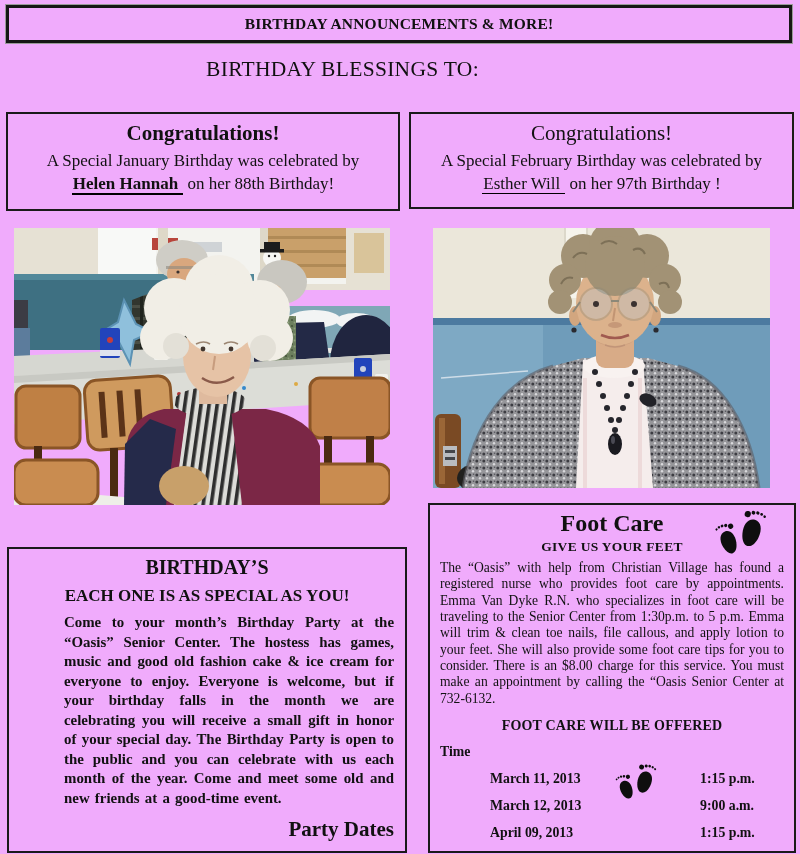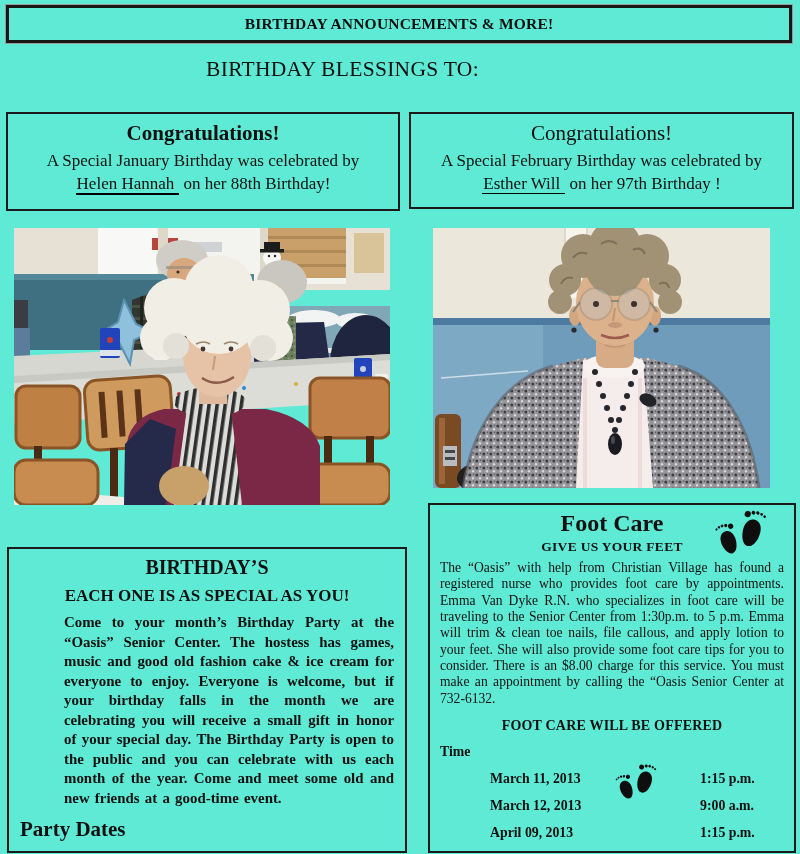--- a/index.html
+++ b/index.html
@@ -1,52 +1,52 @@
 <!DOCTYPE html>
 <html><head>
 <meta charset="utf-8">
 <style>
   html,body{margin:0;padding:0;background:#ffffff;}
-  .page{position:relative;width:800px;height:854px;background:#5eead4;overflow:hidden;
+  .page{position:relative;width:800px;height:854px;background:#f0abfc;overflow:hidden;
         font-family:"Liberation Serif", serif;color:#111;}
   *{box-sizing:border-box;}
 
   
   .banner{position:absolute;left:6px;top:5px;width:786px;height:38px;
           border:3px solid #161616;box-shadow:0 0 0 1px #9a9a9a;
           display:flex;align-items:center;justify-content:center;}
   .banner span{font-weight:bold;font-size:15.5px;letter-spacing:.2px;}
 
   .blessings{position:absolute;left:0;top:57px;width:685px;text-align:center;
              font-size:21.5px;letter-spacing:.3px;}
 
   
   .congrats{position:absolute;border:2px solid #1a1a1a;text-align:center;padding-top:7px;}
   .congrats.jan{left:6px;top:112px;width:394px;height:99px;}
   .congrats.feb{left:409px;top:112px;width:385px;height:97px;}
   .cg-head{font-size:21px;}
   .congrats.jan .cg-head{font-weight:bold;}
   .cg-body{font-size:17px;line-height:1.38;margin-top:3px;}
   .u-name{border-bottom:2px solid #000;padding:0 5px 0 1px;display:inline-block;line-height:1.05;}
-  .congrats.jan .u-name{font-weight:normal;}
+  .congrats.jan .u-name{font-weight:bold;}
   .congrats.feb .u-name{border-bottom-width:1.5px;}
 
   
   .photo{position:absolute;display:block;}
   .photo.left{left:14px;top:228px;}
   .photo.right{left:433px;top:228px;}
 
   
   .bday-box{position:absolute;left:7px;top:547px;width:400px;height:306px;
             border:2px solid #1a1a1a;padding:7px 11px 0 11px;}
   .bd-title{text-align:center;font-weight:bold;font-size:20px;}
   .bd-sub{text-align:center;font-weight:bold;font-size:17px;margin-top:7px;}
   .bd-body{font-weight:bold;font-size:14.9px;line-height:1.31;text-align:justify;
            margin-top:7px;word-spacing:1.5px;margin-left:44px;}
-  .bd-party{text-align:left;font-weight:bold;font-size:21px;margin-top:9px;}
+  .bd-party{text-align:right;font-weight:bold;font-size:21px;margin-top:9px;}
   .bd-date{text-align:center;font-weight:bold;font-size:15.5px;margin-top:9px;}
 
   
   .foot-box{position:absolute;left:428px;top:503px;width:368px;height:350px;
             border:2px solid #1a1a1a;padding:5px 10px 0 10px;}
   .fc-titlebar{position:relative;text-align:center;}
   .fc-title{font-weight:bold;font-size:24px;}
   .fc-feet-top{position:absolute;right:12px;top:0px;}
   .fc-sub{text-align:center;font-weight:bold;font-size:13.5px;margin-top:2px;letter-spacing:.3px;}
   .fc-body{font-size:13.6px;line-height:1.2;text-align:justify;margin-top:5px;word-spacing:.5px;}

